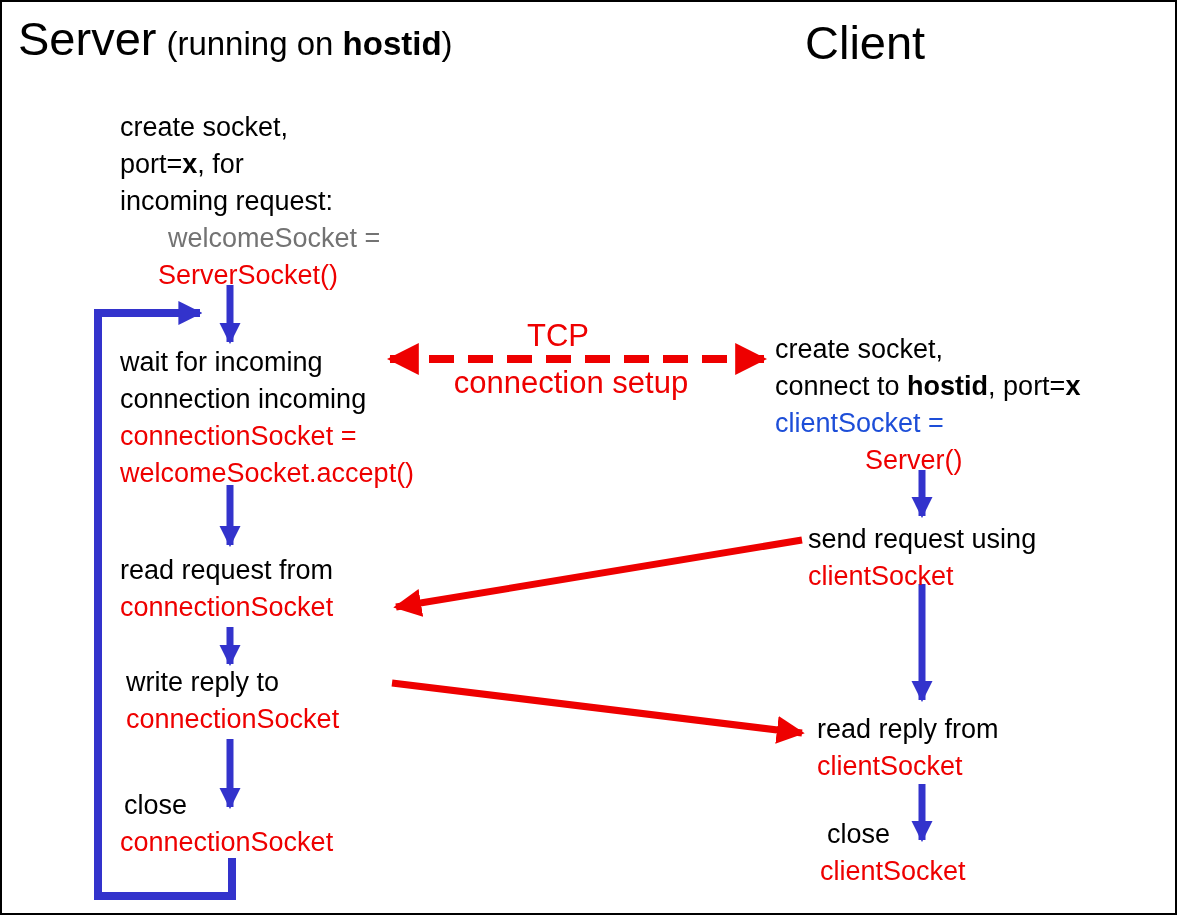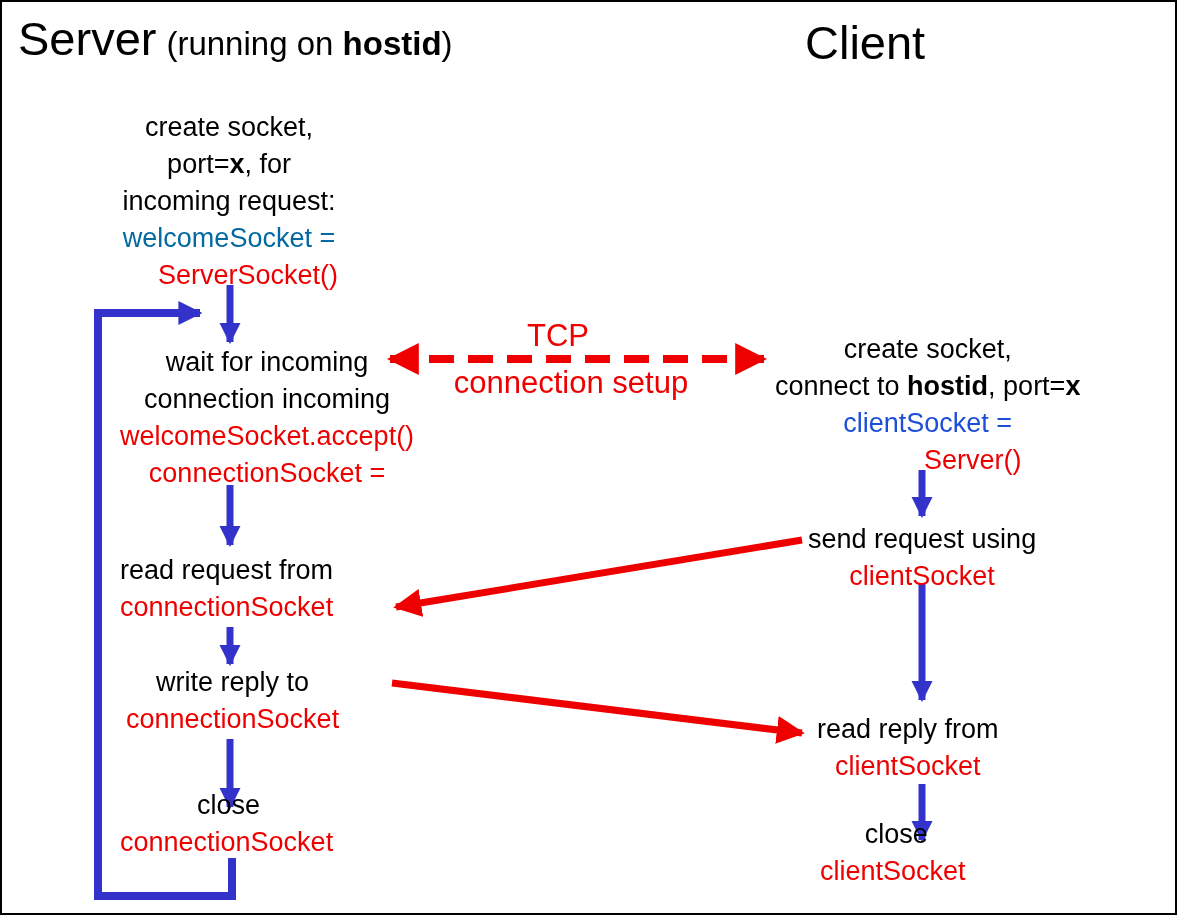--- a/index.html
+++ b/index.html
@@ -15,21 +15,21 @@
     border:2px solid #000;
     box-sizing:border-box;
     overflow:hidden;
     font-family:"Liberation Sans","DejaVu Sans",sans-serif;
     color:var(--c-black);
   }
   .abs{position:absolute;}
   .title{font-size:47px;line-height:1.05;white-space:nowrap;}
   .subtitle{font-size:33px;margin-left:10px;white-space:nowrap;}
   .step{font-size:27px;line-height:37px;white-space:nowrap;}
-  .step .line{height:37px;text-align:center;}
+  .step .line{height:37px;}
   .tcp-label{font-size:31px;color:var(--c-red);text-align:center;white-space:nowrap;}
   svg.overlay{position:absolute;left:0;top:0;pointer-events:none;}
   .st-blue{stroke:var(--c-blue);fill:none;}
   .st-red{stroke:var(--c-red);fill:none;}
   #mblue path{fill:var(--c-blue);}
   #mred path{fill:var(--c-red);}
 </style>
 </head>
 <body>
 
@@ -68,29 +68,29 @@
   </div>
   <div class="abs title" style="left:803px;top:16px;">Client</div>
 
   <div class="abs tcp-label" style="left:456px;top:316px;width:200px;text-align:center;">TCP</div>
   <div class="abs tcp-label" style="left:419px;top:363px;width:300px;">connection setup</div>
 
   <div class="abs step" style="left:118px;top:107px;">
     <div class="line"><span>create socket,</span></div>
     <div class="line"><span>port=</span><span style="font-weight: bold;">x</span><span>, for</span></div>
     <div class="line"><span>incoming request:</span></div>
-    <div class="line"><span style="color: #0369a1;">welcomeSocket =</span></div>
+    <div class="line"><span style="color: #737373; margin-left: 48px;">welcomeSocket =</span></div>
     <div class="line"><span style="color: rgb(238, 0, 0); margin-left: 38px;">ServerSocket()</span></div>
   </div>
 
   <div class="abs step" style="left:118px;top:342px;">
     <div class="line"><span>wait for incoming</span></div>
     <div class="line"><span>connection incoming</span></div>
+    <div class="line"><span style="color: rgb(238, 0, 0);">connectionSocket =</span></div>
     <div class="line"><span style="color: rgb(238, 0, 0);">welcomeSocket.accept()</span></div>
-    <div class="line"><span style="color: rgb(238, 0, 0);">connectionSocket =</span></div>
   </div>
 
   <div class="abs step" style="left:118px;top:550px;">
     <div class="line"><span>read request from</span></div>
     <div class="line"><span style="color: rgb(238, 0, 0);">connectionSocket</span></div>
   </div>
 
   <div class="abs step" style="left:124px;top:662px;">
     <div class="line"><span>write reply to</span></div>
     <div class="line"><span style="color: rgb(238, 0, 0);">connectionSocket</span></div>

